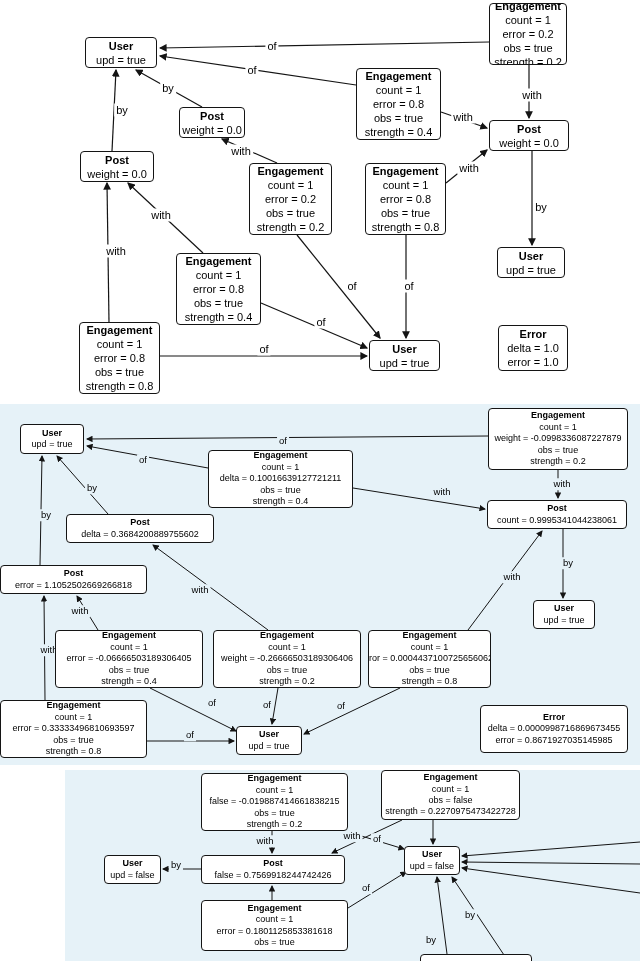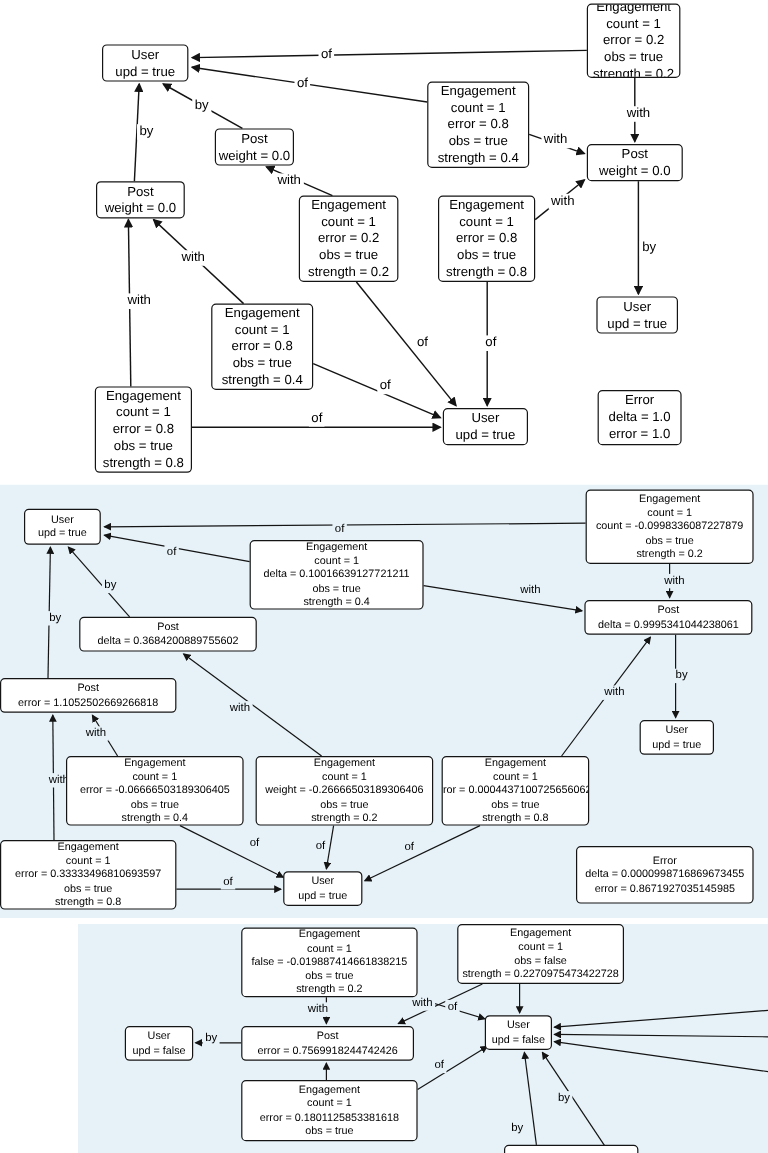--- a/index.html
+++ b/index.html
@@ -29,21 +29,21 @@
     border-radius: 4px;
     display: flex;
     flex-direction: column;
     justify-content: center;
     align-items: center;
     text-align: center;
     overflow: hidden;
     box-sizing: border-box;
     z-index: 3;
   }
-  .node-title { font-weight: 400; white-space: nowrap; }
+  .node-title { font-weight: 700; white-space: nowrap; }
   .node-line { white-space: nowrap; }
   .edge-label {
     position: absolute;
     transform: translate(-50%, -50%);
     line-height: 1;
     padding: 1px 2px;
     z-index: 2;
     white-space: nowrap;
   }
 </style>
@@ -205,38 +205,38 @@
       <div class="edge-label" style="left: 267px; top: 705px; background: rgb(230, 242, 248); font-size: 9.5px;">of</div>
       <div class="edge-label" style="left: 341px; top: 706px; background: rgb(230, 242, 248); font-size: 9.5px;">of</div>
       <div class="edge-label" style="left: 190px; top: 735px; background: rgb(230, 242, 248); font-size: 9.5px;">of</div>
       <div class="node" style="left: 20px; top: 424px; width: 64px; height: 30px; font-size: 9px; line-height: 11.4px; border-width: 1px;">
         <div class="node-title">User</div>
         <div class="node-line">upd = true</div>
       </div>
       <div class="node" style="left: 488px; top: 408px; width: 140px; height: 62px; font-size: 9px; line-height: 11.4px; border-width: 1px;">
         <div class="node-title">Engagement</div>
         <div class="node-line">count = 1</div>
-        <div class="node-line">count = -0.0998336087227879</div>
+        <div class="node-line">weight = -0.0998336087227879</div>
         <div class="node-line">obs = true</div>
         <div class="node-line">strength = 0.2</div>
       </div>
       <div class="node" style="left: 208px; top: 450px; width: 145px; height: 58px; font-size: 9px; line-height: 11.4px; border-width: 1px;">
         <div class="node-title">Engagement</div>
         <div class="node-line">count = 1</div>
         <div class="node-line">delta = 0.10016639127721211</div>
         <div class="node-line">obs = true</div>
         <div class="node-line">strength = 0.4</div>
       </div>
       <div class="node" style="left: 66px; top: 514px; width: 148px; height: 29px; font-size: 9px; line-height: 11.4px; border-width: 1px;">
         <div class="node-title">Post</div>
         <div class="node-line">delta = 0.3684200889755602</div>
       </div>
       <div class="node" style="left: 487px; top: 500px; width: 140px; height: 29px; font-size: 9px; line-height: 11.4px; border-width: 1px;">
         <div class="node-title">Post</div>
-        <div class="node-line">delta = 0.9995341044238061</div>
+        <div class="node-line">count = 0.9995341044238061</div>
       </div>
       <div class="node" style="left: 0px; top: 565px; width: 147px; height: 29px; font-size: 9px; line-height: 11.4px; border-width: 1px;">
         <div class="node-title">Post</div>
         <div class="node-line">error = 1.1052502669266818</div>
       </div>
       <div class="node" style="left: 533px; top: 600px; width: 62px; height: 29px; font-size: 9px; line-height: 11.4px; border-width: 1px;">
         <div class="node-title">User</div>
         <div class="node-line">upd = true</div>
       </div>
       <div class="node" style="left: 55px; top: 630px; width: 148px; height: 58px; font-size: 9px; line-height: 11.4px; border-width: 1px;">
@@ -295,21 +295,21 @@
         <div class="node-line">count = 1</div>
         <div class="node-line">obs = false</div>
         <div class="node-line">strength = 0.2270975473422728</div>
       </div>
       <div class="node" style="left: 104px; top: 855px; width: 57px; height: 29px; font-size: 9px; line-height: 11.4px; border-width: 1px;">
         <div class="node-title">User</div>
         <div class="node-line">upd = false</div>
       </div>
       <div class="node" style="left: 201px; top: 855px; width: 144px; height: 29px; font-size: 9px; line-height: 11.4px; border-width: 1px;">
         <div class="node-title">Post</div>
-        <div class="node-line">error = 0.7569918244742426</div>
+        <div class="node-line">false = 0.7569918244742426</div>
       </div>
       <div class="node" style="left: 404px; top: 846px; width: 56px; height: 29px; font-size: 9px; line-height: 11.4px; border-width: 1px;">
         <div class="node-title">User</div>
         <div class="node-line">upd = false</div>
       </div>
       <div class="node" style="left: 201px; top: 900px; width: 147px; height: 51px; font-size: 9px; line-height: 11.4px; border-width: 1px;">
         <div class="node-title">Engagement</div>
         <div class="node-line">count = 1</div>
         <div class="node-line">error = 0.1801125853381618</div>
         <div class="node-line">obs = true</div>

